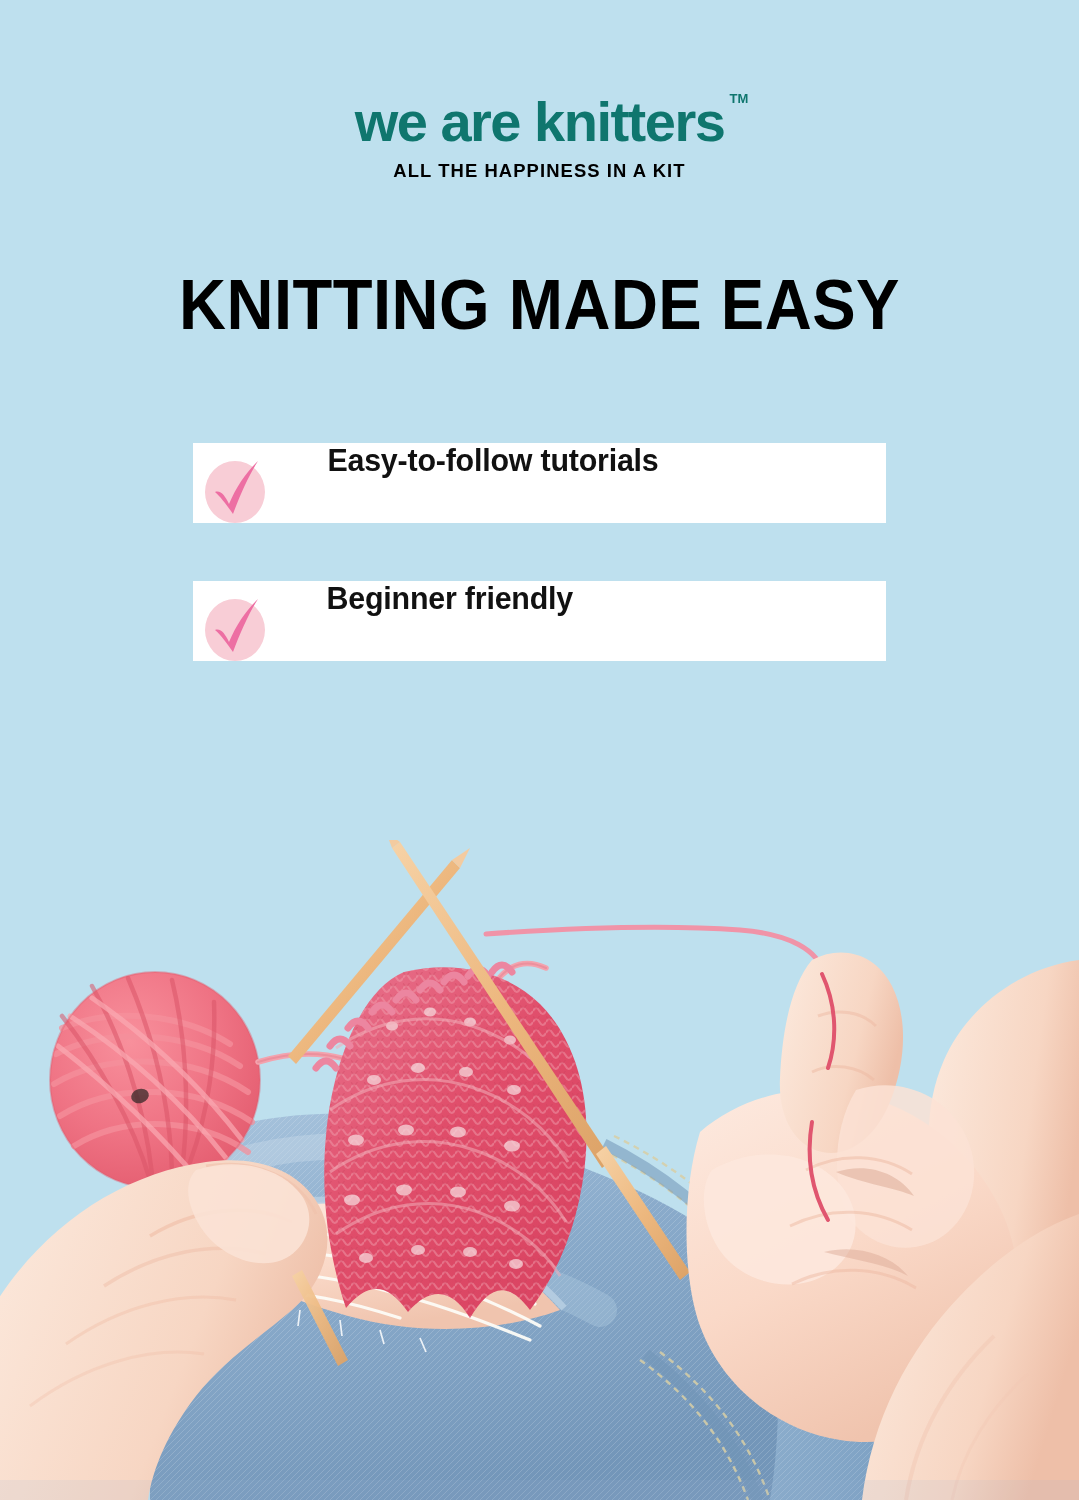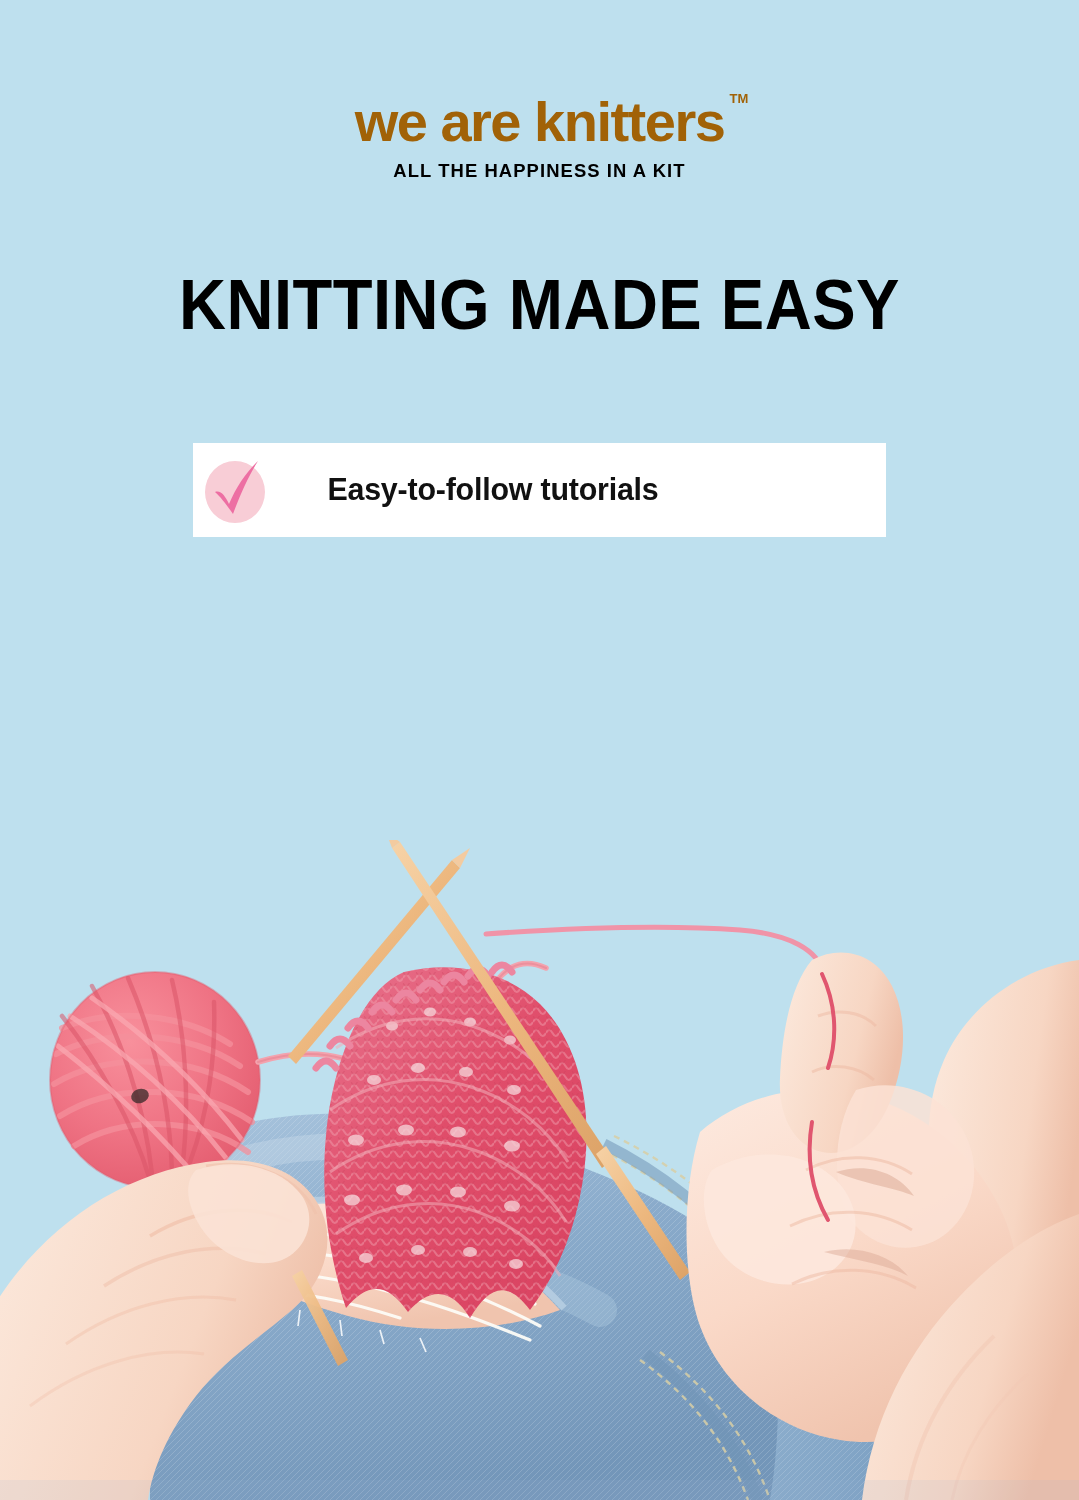--- a/index.html
+++ b/index.html
@@ -26,21 +26,21 @@
     text-align:center;
   }
   .brand-name{
     display:inline-block;
     position:relative;
     font-family:"Liberation Sans", sans-serif;
     font-weight:bold;
     font-size:56px;
     line-height:60px;
     letter-spacing:-1.5px;
-    color:#a16207;
+    color:#0f766e;
     white-space:nowrap;
   }
   .tm{
     position:absolute;
     top:-2px;
     right:-24px;
     font-size:13px;
     font-weight:bold;
     letter-spacing:0px;
     line-height:17px;
@@ -74,25 +74,25 @@
   
   .features{
     position:absolute;
     top:443px;
     left:193px;
     width:693px;
   }
   .feature-card{
     position:relative;
     width:693px;
-    height:94px;
+    height:80px;
     background:#ffffff;
     margin-bottom:58px;
     display:flex;
-    align-items:center;
+    align-items:flex-start;
   }
   .check-wrap{
     position:relative;
     width:86px;
     height:94px;
     flex:0 0 86px;
     display:flex;
     align-items:center;
     justify-content:center;
   }
@@ -135,20 +135,29 @@
     <div class="feature-card">
       <span class="check-wrap">
         <svg width="72" height="72" viewBox="0 0 72 72" aria-hidden="true">
           <ellipse cx="35" cy="38" rx="30" ry="31" fill="#f8cdd6"></ellipse>
           <path d="M15 38 C21 36 25 42 29 50 C36 33 47 17 58 7 C49 21 40 41 33 60 C28 53 21 43 15 38 Z" fill="#ed6fa3"></path>
         </svg>
       </span>
       <span class="feature-label">Easy-to-follow tutorials</span>
     </div>
 
+    <div class="feature-card">
+      <span class="check-wrap">
+        <svg width="72" height="72" viewBox="0 0 72 72" aria-hidden="true">
+          <ellipse cx="35" cy="38" rx="30" ry="31" fill="#f8cdd6"></ellipse>
+          <path d="M15 38 C21 36 25 42 29 50 C36 33 47 17 58 7 C49 21 40 41 33 60 C28 53 21 43 15 38 Z" fill="#ed6fa3"></path>
+        </svg>
+      </span>
+      <span class="feature-label">Beginner friendly</span>
+    </div>
 
 
   </div>
 
   <div class="photo">
     <svg width="1079" height="660" viewBox="0 0 1079 660" aria-hidden="true">
       <defs>
         <linearGradient id="denimG" x1="0" y1="0" x2="0.4" y2="1">
           <stop offset="0%" stop-color="#a8c4dd"></stop>
           <stop offset="45%" stop-color="#8aabcb"></stop>

